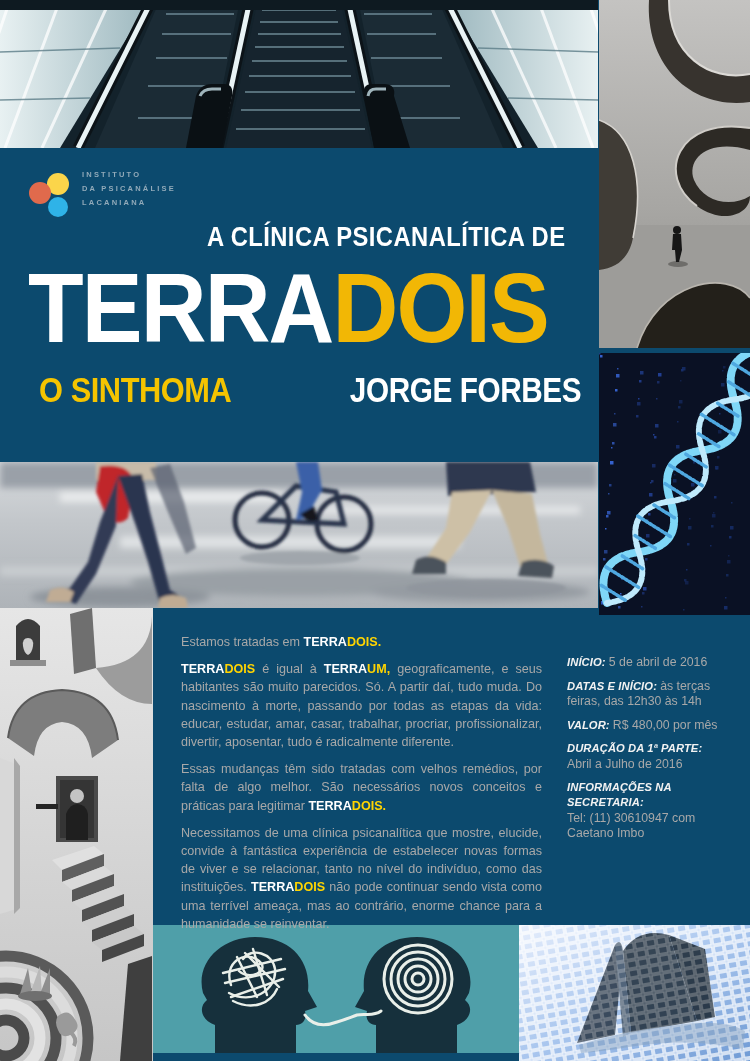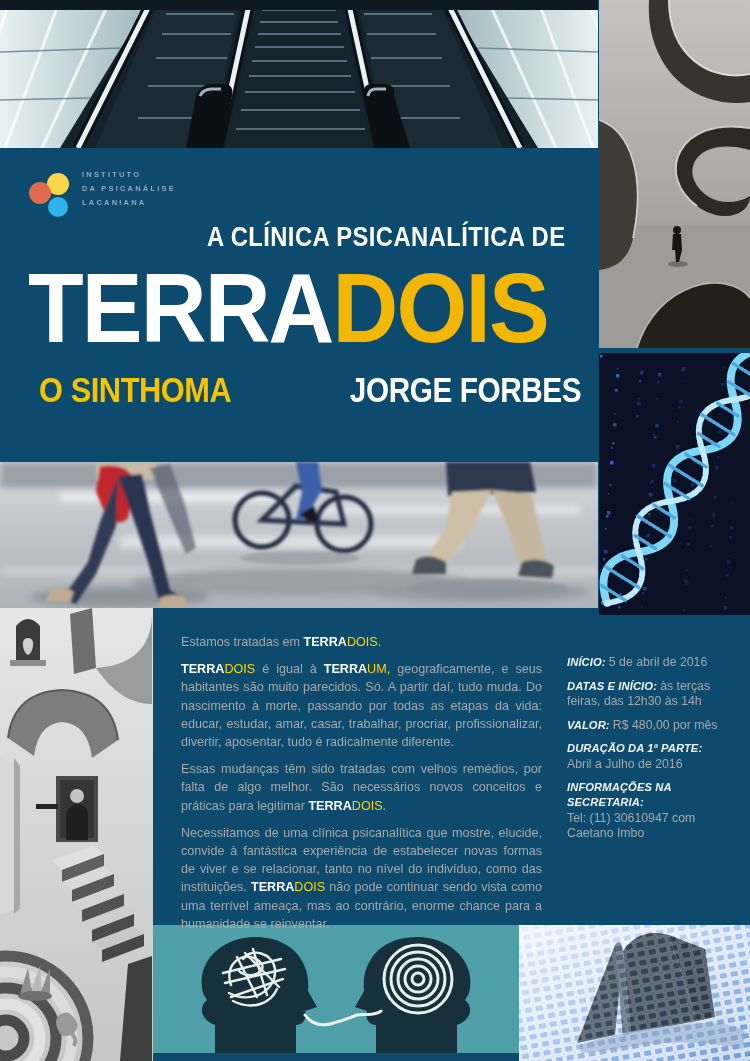--- a/index.html
+++ b/index.html
@@ -25,21 +25,21 @@
     font-size:35px;font-weight:bold;line-height:1;margin-left:11px;}
   #subtitle-left{color:#f5c400;transform:scaleX(.88);transform-origin:left center;white-space:nowrap;letter-spacing:-.5px;}
   #subtitle-right{color:#fff;transform:scaleX(.85);transform-origin:right center;white-space:nowrap;letter-spacing:-.5px;}
 
   
   #body-col{left:181px;top:633px;width:361px;color:#a8a8a8;
     font-size:12.6px;line-height:18.2px;}
   #body-col .para{margin:0 0 9px 0;}
   #body-col .para.j{text-align:justify;}
   .seg-w{color:#fff;font-weight:bold;}
-  .seg-y{color:#ffd400;font-weight:normal;margin-top:28px;}
+  .seg-y{color:#ffd400;font-weight:bold;margin-top:28px;}
 
   
   #info-col{left:567px;top:655px;width:175px;font-size:12.3px;line-height:15.2px;color:#a8a8a8;}
   .info-item{margin:0 0 8.5px 0;}
   .info-label{color:#f2f2f2;font-weight:bold;font-size:11.2px;letter-spacing:.1px;font-style:italic;}
   .info-value{white-space:pre-line;}
 
   
   #img-escalator{left:0;top:0;}
   #img-sculpture{left:599px;top:0;}

